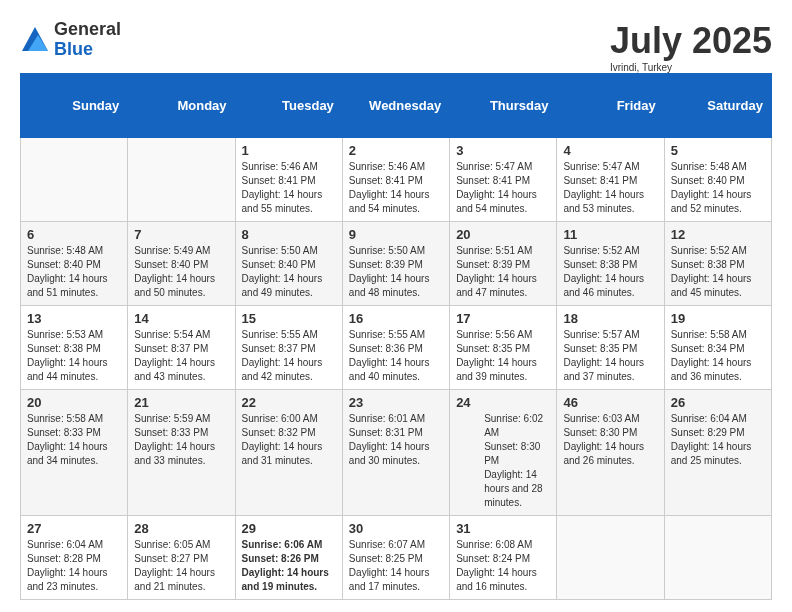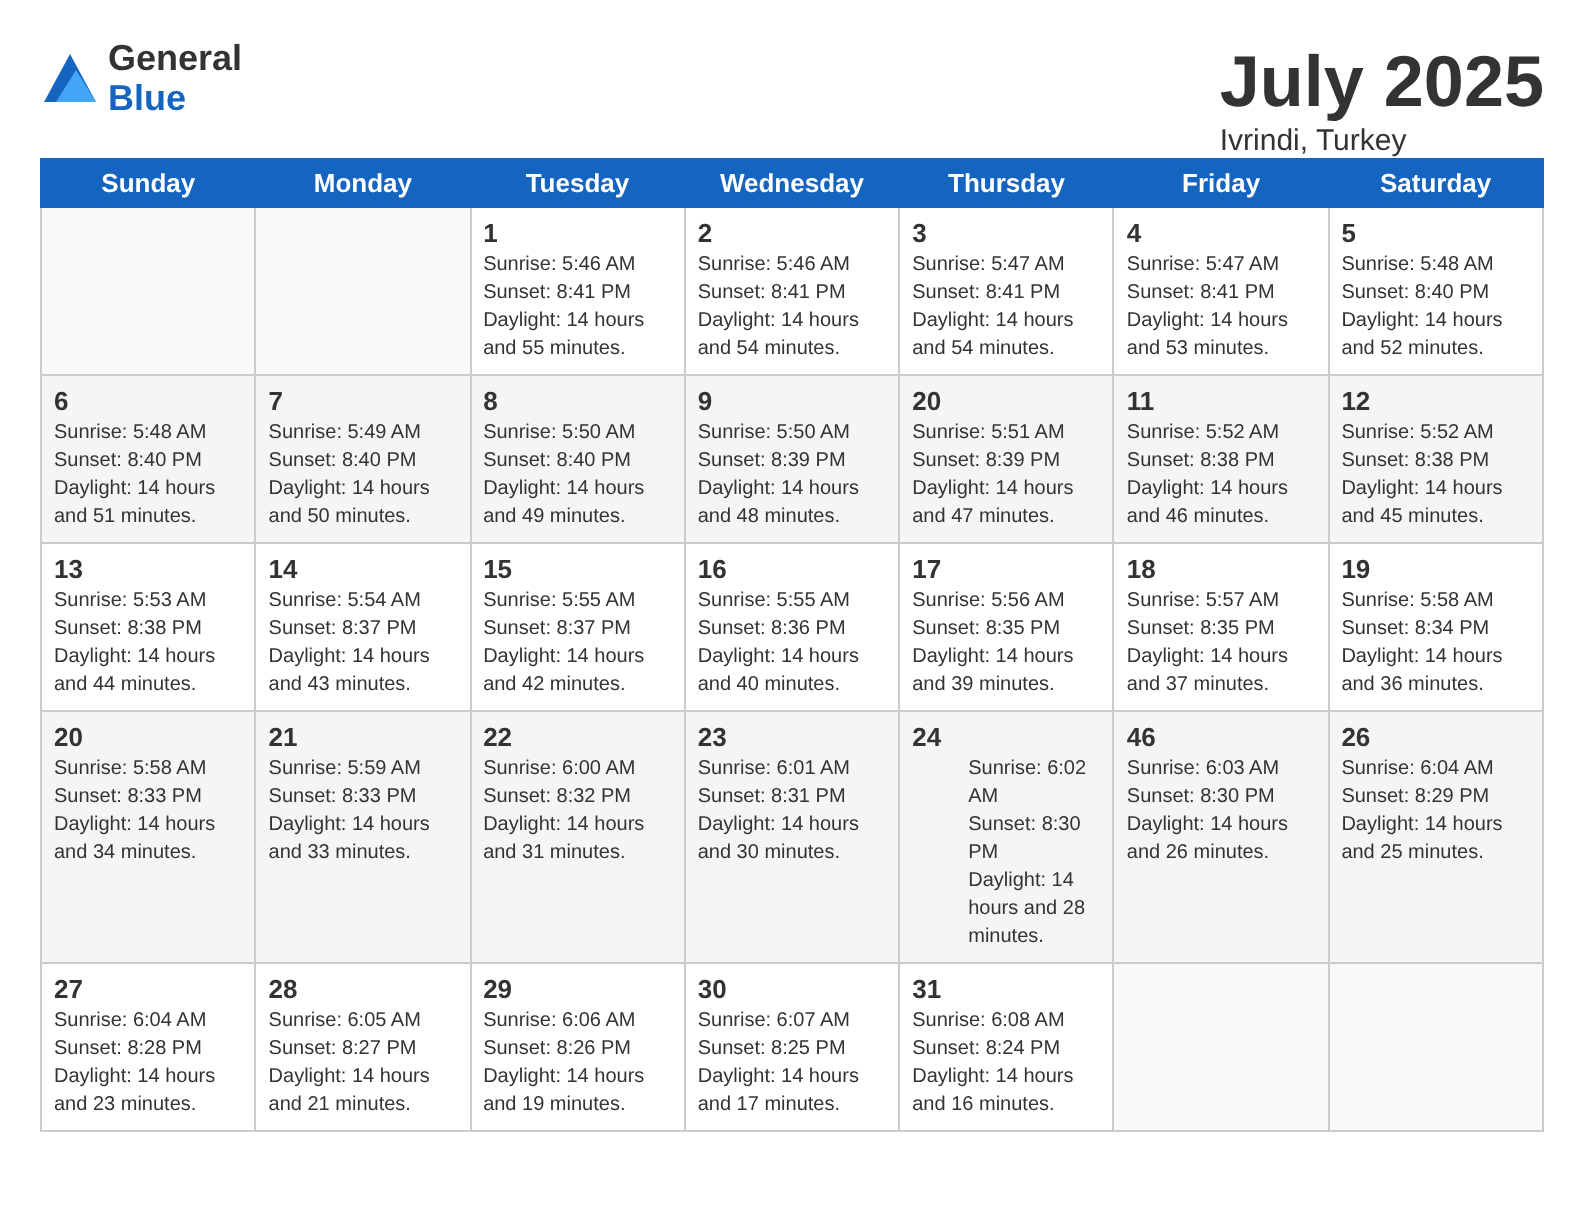--- a/index.html
+++ b/index.html
@@ -41,35 +41,35 @@
     }
     .title-block {
       text-align: left;
     }
     .month-title {
       font-size: 36px;
       font-weight: bold;
       color: #333;
     }
     .location {
-      font-size: 15px;
+      font-size: 10px;
       color: #333;
     }
     .calendar {
       width: 100%;
       border-collapse: collapse;
       border: 1px solid #ccc;
     }
     .calendar th {
       background-color: #1565c0;
       color: #fff;
       font-size: 13px;
       font-weight: bold;
-      padding: 4px 8px;
-      text-align: center;
+      padding: 24px 8px;
+      text-align: right;
       border: 1px solid #1565c0;
     }
     .calendar td {
       border: 1px solid #ccc;
       vertical-align: top;
       padding: 5px 6px;
       width: calc(100% / 7);
       min-height: 80px;
     }
     .day-number {
@@ -298,21 +298,21 @@
 Daylight: 14 hours and 23 minutes.</div>
         </td>
         <td>
           <span class="day-number">28</span>
           <div class="day-info" style="white-space: pre-line;">Sunrise: 6:05 AM
 Sunset: 8:27 PM
 Daylight: 14 hours and 21 minutes.</div>
         </td>
         <td>
           <span class="day-number">29</span>
-          <div class="day-info" style="white-space: pre-line;">Sunrise: 6:06 AM
+          <div class="day-info" style="white-space: pre-line; font-weight: bold;">Sunrise: 6:06 AM
 Sunset: 8:26 PM
 Daylight: 14 hours and 19 minutes.</div>
         </td>
         <td>
           <span class="day-number">30</span>
           <div class="day-info" style="white-space: pre-line;">Sunrise: 6:07 AM
 Sunset: 8:25 PM
 Daylight: 14 hours and 17 minutes.</div>
         </td>
         <td>

